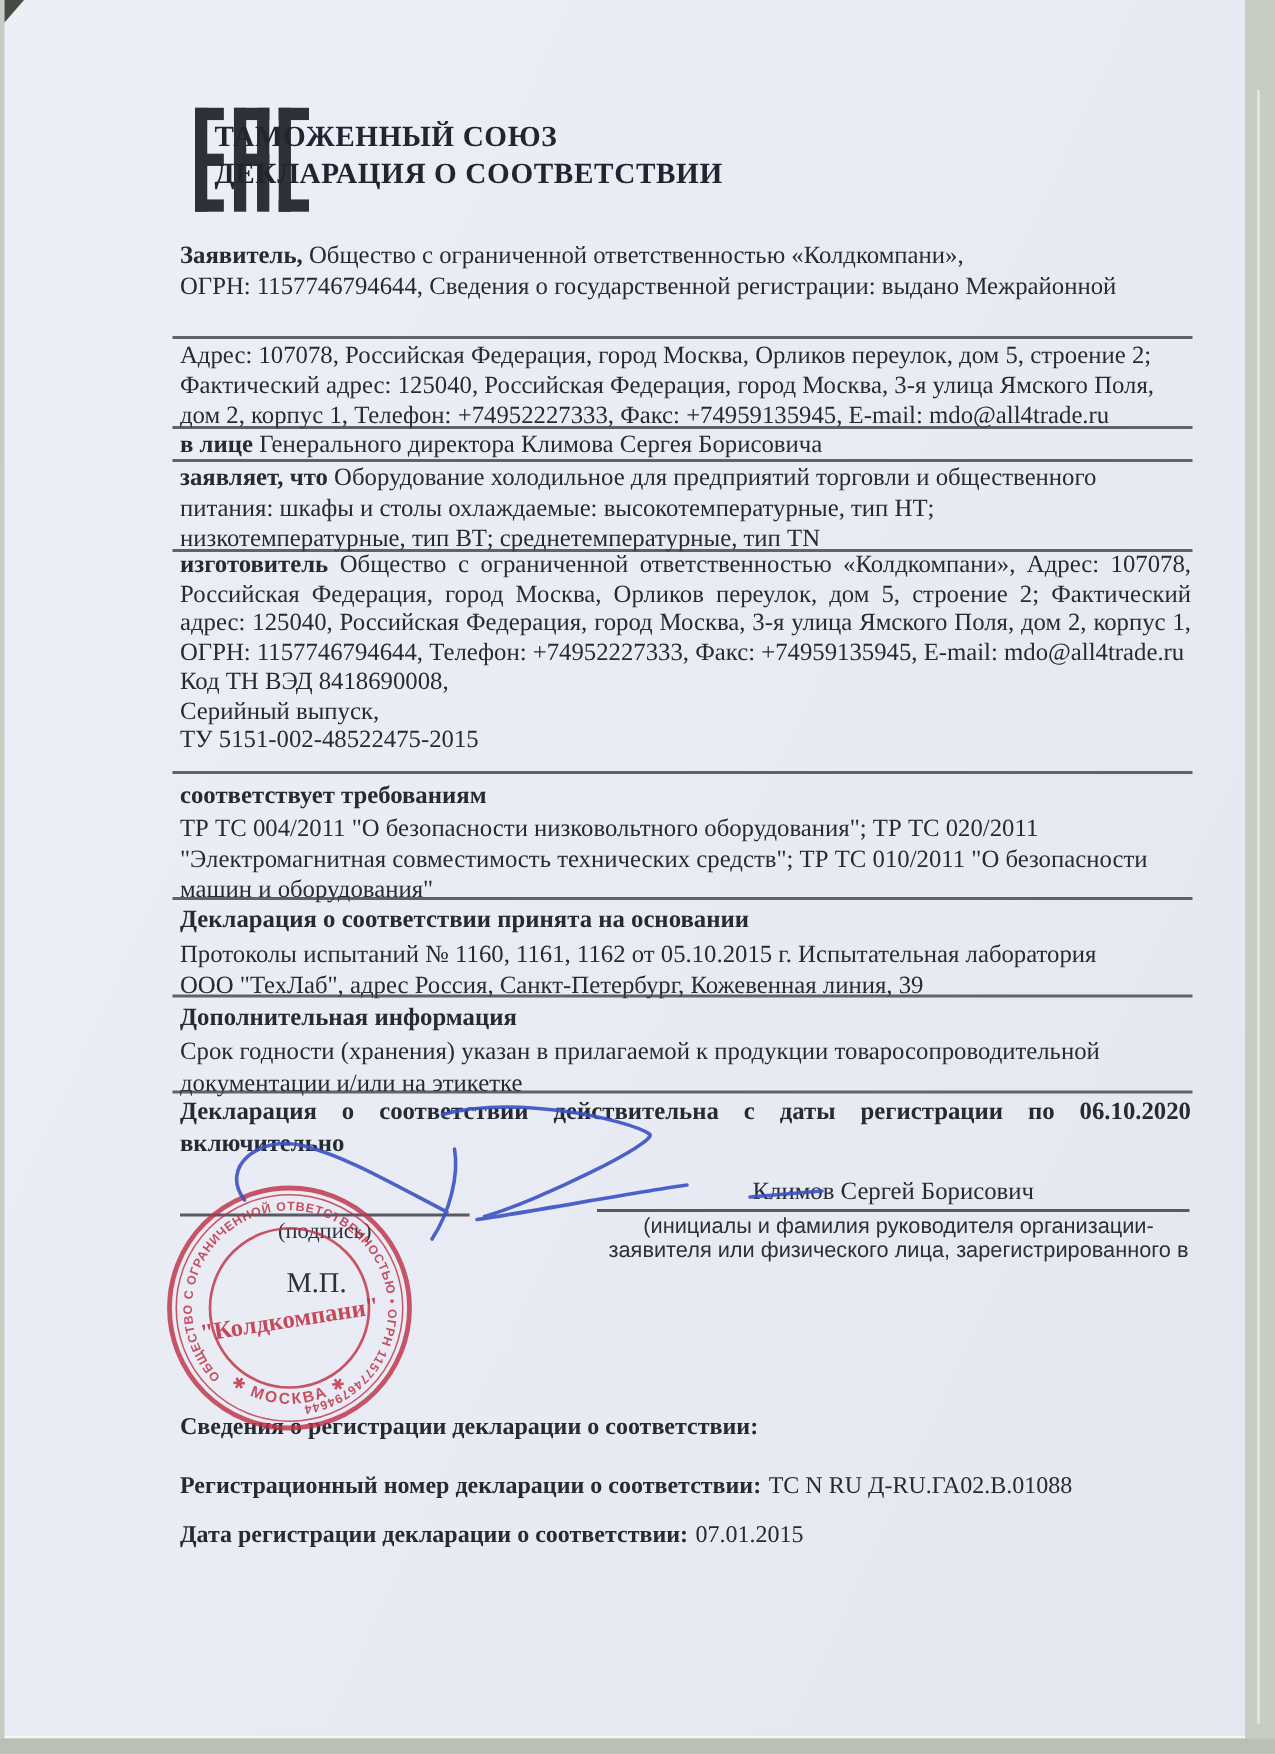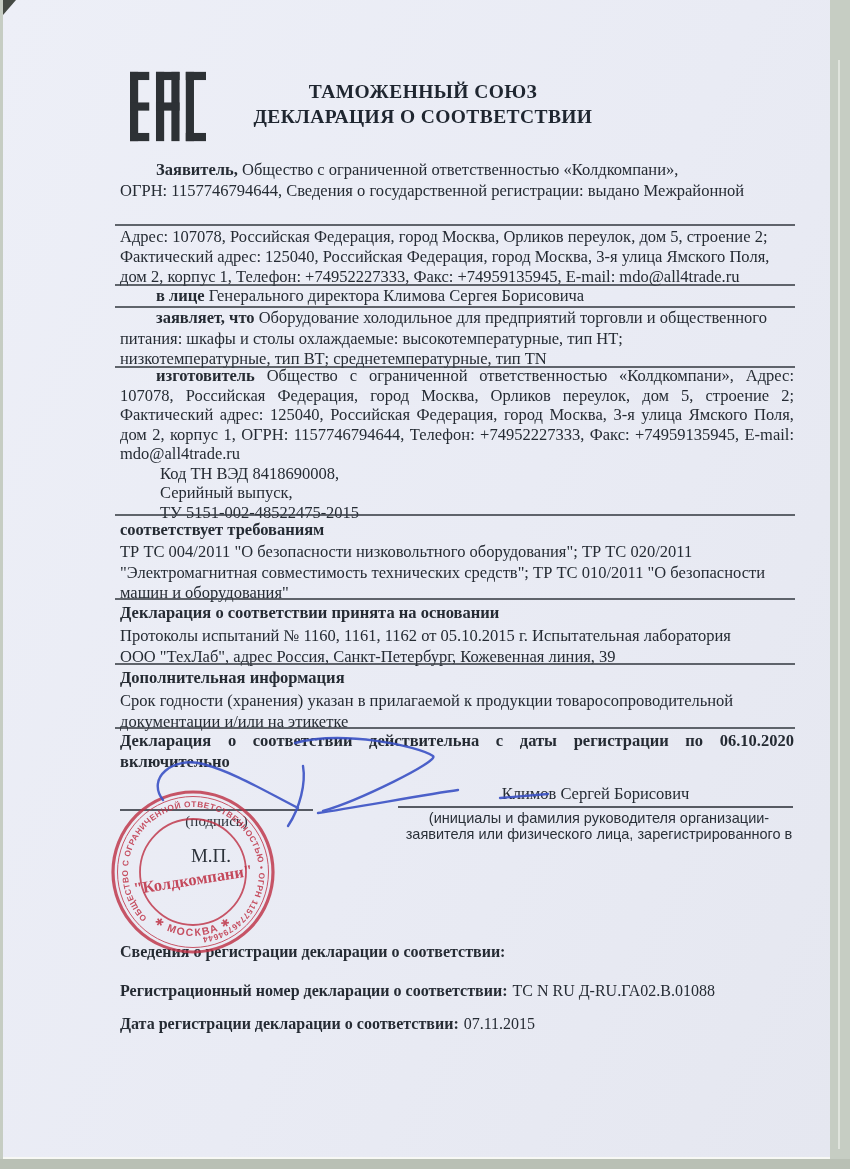--- a/index.html
+++ b/index.html
@@ -15,28 +15,28 @@
     border-bottom:2px solid #f7f8f4;
   }
   .bottom-strip{position:absolute;left:0;right:0;top:1159px;height:10px;background:#b9c0b5;}
   .right-glare{position:absolute;left:838px;top:60px;bottom:20px;width:2px;background:#f2f4ee;opacity:.6;}
   .corner{
     position:absolute;left:0;top:0;width:0;height:0;
     border-top:15px solid #454a44;border-right:13px solid transparent;
   }
   .eac{position:absolute;left:127px;top:70px;}
   .title{
-    position:absolute;left:140px;top:79px;width:560px;text-align:center;
+    position:absolute;left:140px;top:79px;width:560px;
     font-weight:bold;font-size:19.5px;line-height:25px;letter-spacing:.4px;color:#1f2630;
   }
   .sec{position:absolute;left:117px;width:674px;font-size:16.5px;line-height:20.5px;}
-  .sec .b{font-weight:bold;margin-left:36px;}
+  .sec .b{font-weight:bold;}
   .tight{line-height:20px;}
   .mfr{line-height:19.5px;text-align:justify;}
-  .mfr-extra{line-height:19.5px;margin-left:40px;}
+  .mfr-extra{line-height:19.5px;}
   .rule{position:absolute;left:112px;width:680px;height:2px;background:#3c4149;opacity:.8;}
   .hline{position:absolute;height:1.5px;background:#3c4149;opacity:.85;}
   .head-b{font-weight:bold;}
   .jline{text-align:justify;text-align-last:justify;font-weight:bold;}
   .vbold{font-weight:bold;}
   .caption{position:absolute;font-size:15px;text-align:center;color:#2c323a;}
   .sans-note{
     position:absolute;left:398px;width:396px;text-align:center;
     font-family:"Liberation Sans","DejaVu Sans",sans-serif;
     font-size:14.5px;line-height:15.8px;color:#2a3038;
@@ -150,21 +150,21 @@
     <div>заявителя или физического лица, зарегистрированного в</div>
   </div>
 
   <div class="mp">М.П.</div>
 
   <div class="reg-line head-b" style="top:943px">Сведения о регистрации декларации о соответствии:</div>
   <div class="reg-line" style="top:982px">
     <span class="lbl">Регистрационный номер декларации о соответствии:</span><span class="val">ТС N RU Д-RU.ГА02.В.01088</span>
   </div>
   <div class="reg-line" style="top:1015px">
-    <span class="lbl">Дата регистрации декларации о соответствии:</span><span class="val">07.11.2015</span>
+    <span class="lbl">Дата регистрации декларации о соответствии:</span><span class="val">07.01.2015</span>
   </div>
 
   <div class="stamp-svg">
     <svg width="184" height="170" viewBox="0 0 184 170">
       <g style="stroke:var(--stamp_red,#bf3347)" fill="none" opacity="0.82">
         <circle cx="92" cy="85" r="80" stroke-width="3.2"></circle>
         <circle cx="92" cy="85" r="75.5" stroke-width="1"></circle>
         <circle cx="92" cy="85" r="53" stroke-width="1.8"></circle>
       </g>
       <defs>

